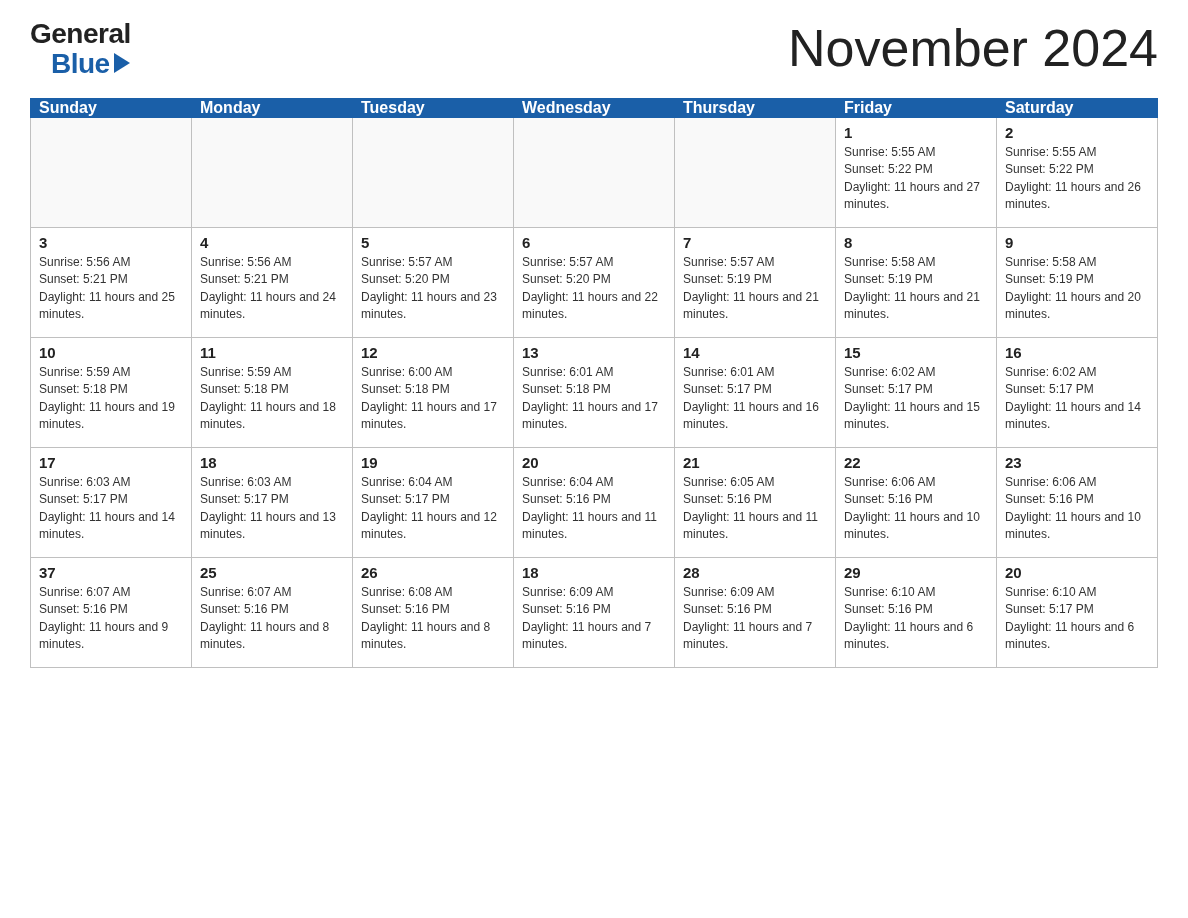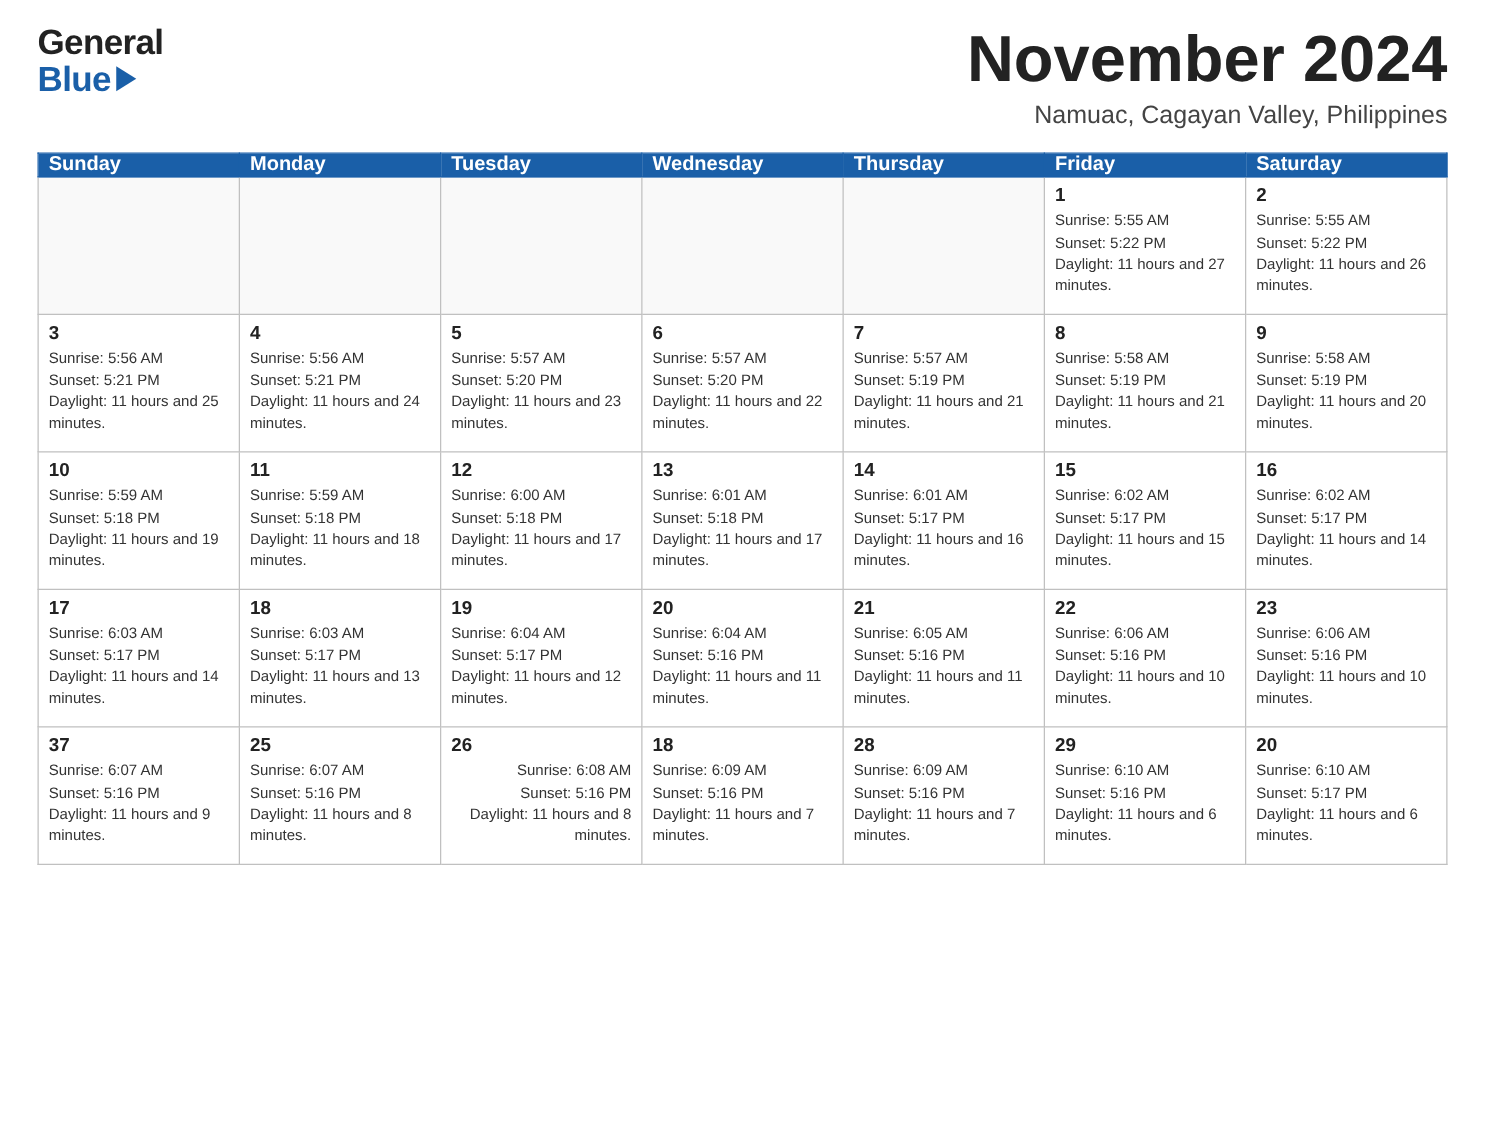--- a/index.html
+++ b/index.html
@@ -23,20 +23,21 @@
     .logo-general {
       font-size: 28px;
       font-weight: bold;
       color: #222;
       letter-spacing: -0.5px;
       line-height: 1;
     }
     .logo-blue-row {
       display: flex;
       align-items: center;
+      margin-left: 21px;
     }
     .logo-blue {
       font-size: 28px;
       font-weight: bold;
       color: #1a5fa8;
       letter-spacing: -0.5px;
     }
     .logo-triangle {
       width: 0;
       height: 0;
@@ -44,21 +45,21 @@
       border-top: 10px solid transparent;
       border-bottom: 10px solid transparent;
       margin-left: 4px;
       margin-bottom: 2px;
     }
     .title-area {
       text-align: right;
     }
     .month-title {
       font-size: 52px;
-      font-weight: bold;
+      font-weight: normal;
       color: #222;
       line-height: 1.1;
       text-align: right;
     }
     .location {
       font-size: 20px;
       color: #444;
       margin-top: 4px;
     }
     table {
@@ -109,21 +110,20 @@
 <div class="header">
   <div class="logo">
     <div class="logo-general">General</div>
     <div class="logo-blue-row">
       <div class="logo-blue">Blue</div>
       <div class="logo-triangle"></div>
     </div>
   </div>
   <div class="title-area">
     <div class="month-title">November 2024</div>
-    <div class="location">Namuac, Cagayan Valley, Philippines</div>
   </div>
 </div>
 
 <table>
   <thead>
     <tr id="header-row">
         <th>Sunday</th>
         <th>Monday</th>
         <th>Tuesday</th>
         <th>Wednesday</th>
@@ -292,21 +292,21 @@
 Daylight: 11 hours and 9 minutes.</div>
         </td>
         <td>
           <div class="day-number">25</div>
           <div class="day-info" style="white-space: pre-line;">Sunrise: 6:07 AM
 Sunset: 5:16 PM
 Daylight: 11 hours and 8 minutes.</div>
         </td>
         <td>
           <div class="day-number">26</div>
-          <div class="day-info" style="white-space: pre-line; text-align: right;">Sunrise: 6:08 AM
+          <div class="day-info" style="white-space: pre-line;">Sunrise: 6:08 AM
 Sunset: 5:16 PM
 Daylight: 11 hours and 8 minutes.</div>
         </td>
         <td>
           <div class="day-number">18</div>
           <div class="day-info" style="white-space: pre-line;">Sunrise: 6:09 AM
 Sunset: 5:16 PM
 Daylight: 11 hours and 7 minutes.</div>
         </td>
         <td>

